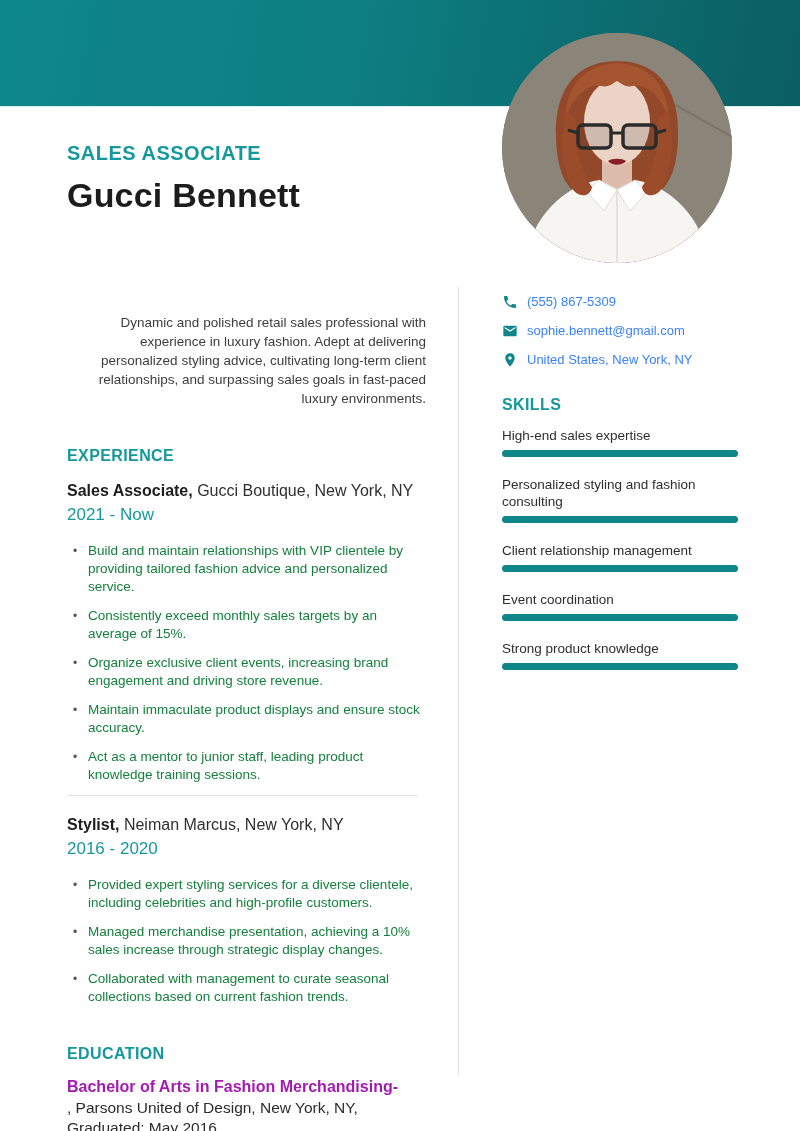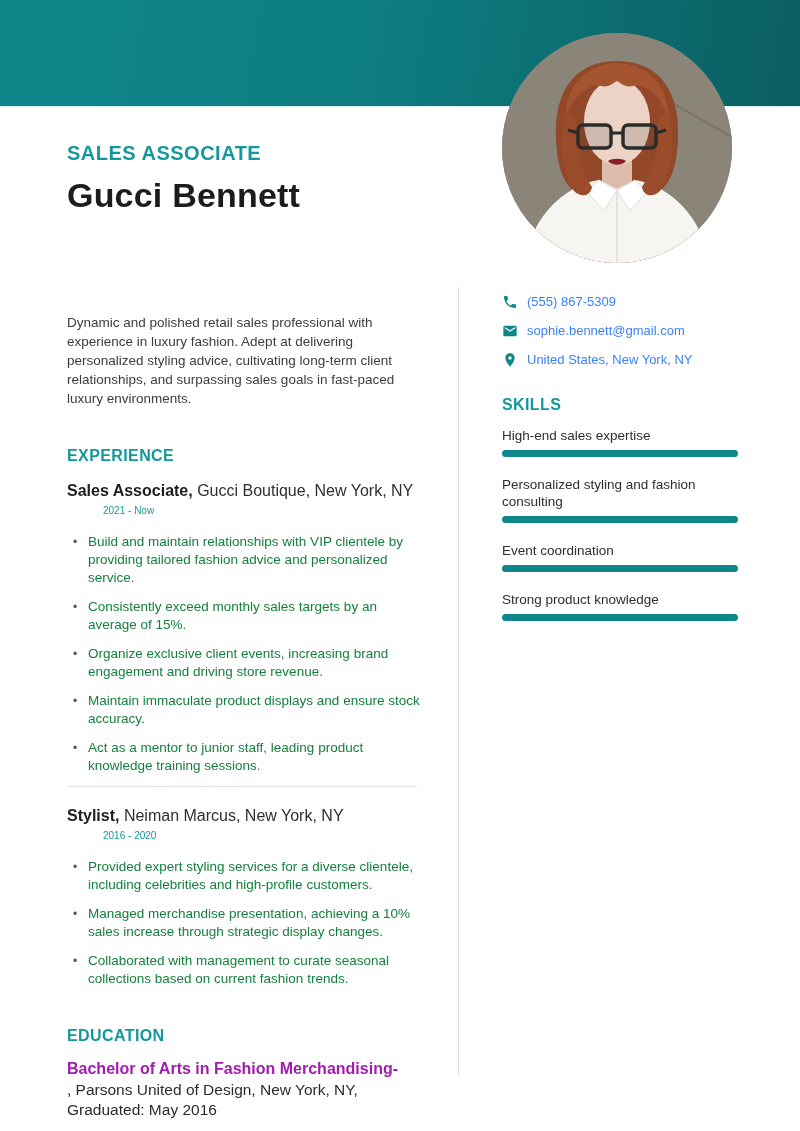--- a/index.html
+++ b/index.html
@@ -42,27 +42,27 @@
     background:#e2e2e2;
   }
 
   
   .left-col { position:absolute; left:67px; top:299px; width:359px; }
   .section-heading {
     color:#14989B; font-size:16px; font-weight:600; letter-spacing:.4px;
     line-height:1.1;
   }
   .summary-text {
-    margin-top:14px; font-size:13.5px; line-height:19px; color:#3d3d3d;
+    margin-top:14px; font-size:13.5px; line-height:19px; color:#3d3d3d;text-align:right;
   }
   .exp-heading { margin-top:39px; }
   .job { margin-top:16px; }
   .job-line { font-size:16px; color:#2f2f2f; line-height:1.25; }
   .job-title { font-weight:700; color:#1d1d1d; }
-  .job-dates { margin-top:4px; color:#17999C; font-size:10px; font-weight:500;margin-left:36px; }
+  .job-dates { margin-top:4px; color:#17999C; font-size:17px; font-weight:500; }
   .bullets { list-style:none; margin-top:17px; }
   .bullets li {
     position:relative; padding-left:21px; font-size:13.5px; line-height:18px;
     color:#15803d; margin-bottom:11px;
   }
   .bullets li::before {
     content:"•"; position:absolute; left:6px; top:0; color:#555; font-size:12px;
   }
   .job-divider { border:none; border-top:1px solid #e3e3e3; margin:8px 0 19px 0; width:350px; }
   .edu-heading { margin-top:39px; }
@@ -199,20 +199,26 @@
           <div class="skill-bar-fill"></div>
         </div>
     </div>
     <div class="skill-item">
       <div class="skill-label">Personalized styling and fashion consulting</div>
       <div class="skill-bar-track">
           <div class="skill-bar-fill"></div>
         </div>
     </div>
     <div class="skill-item">
+      <div class="skill-label">Client relationship management</div>
+      <div class="skill-bar-track">
+          <div class="skill-bar-fill"></div>
+        </div>
+    </div>
+    <div class="skill-item">
       <div class="skill-label">Event coordination</div>
       <div class="skill-bar-track">
           <div class="skill-bar-fill"></div>
         </div>
     </div>
     <div class="skill-item">
       <div class="skill-label">Strong product knowledge</div>
       <div class="skill-bar-track">
           <div class="skill-bar-fill"></div>
         </div>

